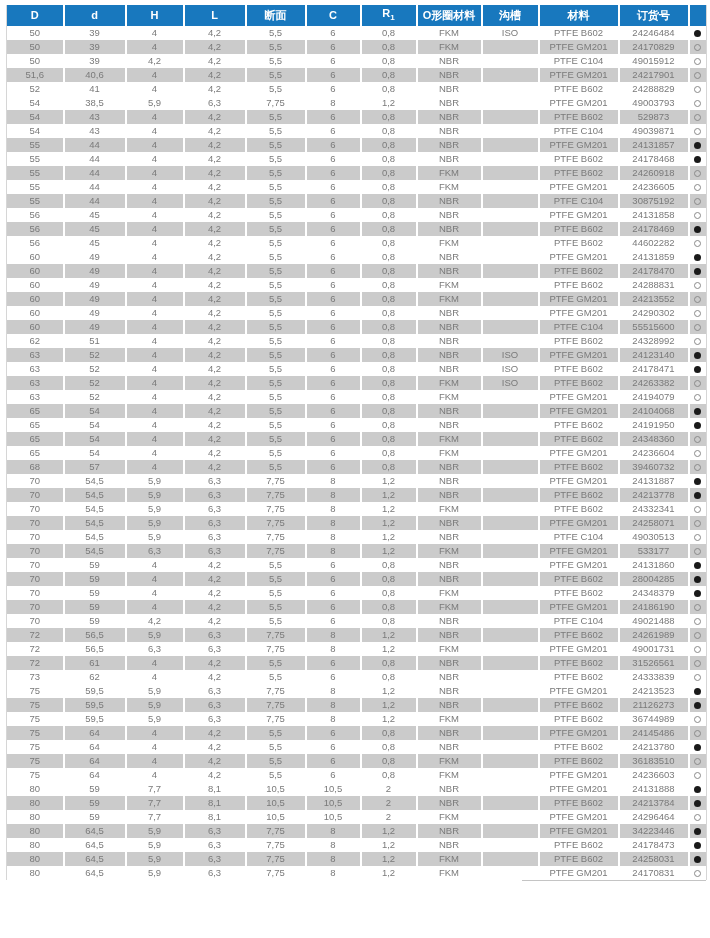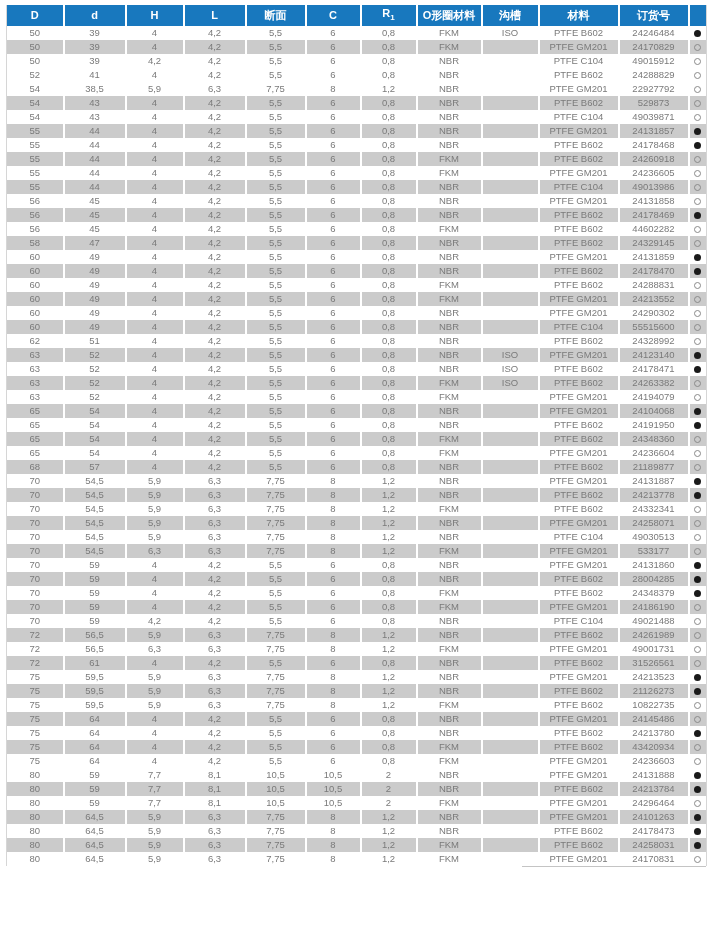--- a/index.html
+++ b/index.html
@@ -140,20 +140,34 @@
           <td>4,2</td>
           <td>5,5</td>
           <td>6</td>
           <td>0,8</td>
           <td>NBR</td>
           <td></td>
           <td>PTFE C104</td>
           <td>49015912</td>
           <td><span class="dot dot-open"></span></td>
         </tr>
+        <tr class="alt">
+          <td>51,6</td>
+          <td>40,6</td>
+          <td>4</td>
+          <td>4,2</td>
+          <td>5,5</td>
+          <td>6</td>
+          <td>0,8</td>
+          <td>NBR</td>
+          <td></td>
+          <td>PTFE GM201</td>
+          <td>24217901</td>
+          <td><span class="dot dot-open"></span></td>
+        </tr>
         <tr>
           <td>52</td>
           <td>41</td>
           <td>4</td>
           <td>4,2</td>
           <td>5,5</td>
           <td>6</td>
           <td>0,8</td>
           <td>NBR</td>
           <td></td>
@@ -165,21 +179,21 @@
           <td>54</td>
           <td>38,5</td>
           <td>5,9</td>
           <td>6,3</td>
           <td>7,75</td>
           <td>8</td>
           <td>1,2</td>
           <td>NBR</td>
           <td></td>
           <td>PTFE GM201</td>
-          <td>22927792</td>
+          <td>49003793</td>
           <td><span class="dot dot-open"></span></td>
         </tr>
         <tr class="alt">
           <td>54</td>
           <td>43</td>
           <td>4</td>
           <td>4,2</td>
           <td>5,5</td>
           <td>6</td>
           <td>0,8</td>
@@ -263,21 +277,21 @@
           <td>55</td>
           <td>44</td>
           <td>4</td>
           <td>4,2</td>
           <td>5,5</td>
           <td>6</td>
           <td>0,8</td>
           <td>NBR</td>
           <td></td>
           <td>PTFE C104</td>
-          <td>49013986</td>
+          <td>30875192</td>
           <td><span class="dot dot-open"></span></td>
         </tr>
         <tr>
           <td>56</td>
           <td>45</td>
           <td>4</td>
           <td>4,2</td>
           <td>5,5</td>
           <td>6</td>
           <td>0,8</td>
@@ -308,34 +322,20 @@
           <td>4,2</td>
           <td>5,5</td>
           <td>6</td>
           <td>0,8</td>
           <td>FKM</td>
           <td></td>
           <td>PTFE B602</td>
           <td>44602282</td>
           <td><span class="dot dot-open"></span></td>
         </tr>
-        <tr class="alt">
-          <td>58</td>
-          <td>47</td>
-          <td>4</td>
-          <td>4,2</td>
-          <td>5,5</td>
-          <td>6</td>
-          <td>0,8</td>
-          <td>NBR</td>
-          <td></td>
-          <td>PTFE B602</td>
-          <td>24329145</td>
-          <td><span class="dot dot-open"></span></td>
-        </tr>
         <tr>
           <td>60</td>
           <td>49</td>
           <td>4</td>
           <td>4,2</td>
           <td>5,5</td>
           <td>6</td>
           <td>0,8</td>
           <td>NBR</td>
           <td></td>
@@ -543,21 +543,21 @@
           <td>68</td>
           <td>57</td>
           <td>4</td>
           <td>4,2</td>
           <td>5,5</td>
           <td>6</td>
           <td>0,8</td>
           <td>NBR</td>
           <td></td>
           <td>PTFE B602</td>
-          <td>21189877</td>
+          <td>39460732</td>
           <td><span class="dot dot-open"></span></td>
         </tr>
         <tr>
           <td>70</td>
           <td>54,5</td>
           <td>5,9</td>
           <td>6,3</td>
           <td>7,75</td>
           <td>8</td>
           <td>1,2</td>
@@ -743,20 +743,34 @@
           <td>5,5</td>
           <td>6</td>
           <td>0,8</td>
           <td>NBR</td>
           <td></td>
           <td>PTFE B602</td>
           <td>31526561</td>
           <td><span class="dot dot-open"></span></td>
         </tr>
         <tr>
+          <td>73</td>
+          <td>62</td>
+          <td>4</td>
+          <td>4,2</td>
+          <td>5,5</td>
+          <td>6</td>
+          <td>0,8</td>
+          <td>NBR</td>
+          <td></td>
+          <td>PTFE B602</td>
+          <td>24333839</td>
+          <td><span class="dot dot-open"></span></td>
+        </tr>
+        <tr>
           <td>75</td>
           <td>59,5</td>
           <td>5,9</td>
           <td>6,3</td>
           <td>7,75</td>
           <td>8</td>
           <td>1,2</td>
           <td>NBR</td>
           <td></td>
           <td>PTFE GM201</td>
@@ -781,21 +795,21 @@
           <td>75</td>
           <td>59,5</td>
           <td>5,9</td>
           <td>6,3</td>
           <td>7,75</td>
           <td>8</td>
           <td>1,2</td>
           <td>FKM</td>
           <td></td>
           <td>PTFE B602</td>
-          <td>10822735</td>
+          <td>36744989</td>
           <td><span class="dot dot-open"></span></td>
         </tr>
         <tr class="alt">
           <td>75</td>
           <td>64</td>
           <td>4</td>
           <td>4,2</td>
           <td>5,5</td>
           <td>6</td>
           <td>0,8</td>
@@ -823,21 +837,21 @@
           <td>75</td>
           <td>64</td>
           <td>4</td>
           <td>4,2</td>
           <td>5,5</td>
           <td>6</td>
           <td>0,8</td>
           <td>FKM</td>
           <td></td>
           <td>PTFE B602</td>
-          <td>43420934</td>
+          <td>36183510</td>
           <td><span class="dot dot-open"></span></td>
         </tr>
         <tr>
           <td>75</td>
           <td>64</td>
           <td>4</td>
           <td>4,2</td>
           <td>5,5</td>
           <td>6</td>
           <td>0,8</td>
@@ -893,21 +907,21 @@
           <td>80</td>
           <td>64,5</td>
           <td>5,9</td>
           <td>6,3</td>
           <td>7,75</td>
           <td>8</td>
           <td>1,2</td>
           <td>NBR</td>
           <td></td>
           <td>PTFE GM201</td>
-          <td>24101263</td>
+          <td>34223446</td>
           <td><span class="dot dot-filled"></span></td>
         </tr>
         <tr>
           <td>80</td>
           <td>64,5</td>
           <td>5,9</td>
           <td>6,3</td>
           <td>7,75</td>
           <td>8</td>
           <td>1,2</td>

